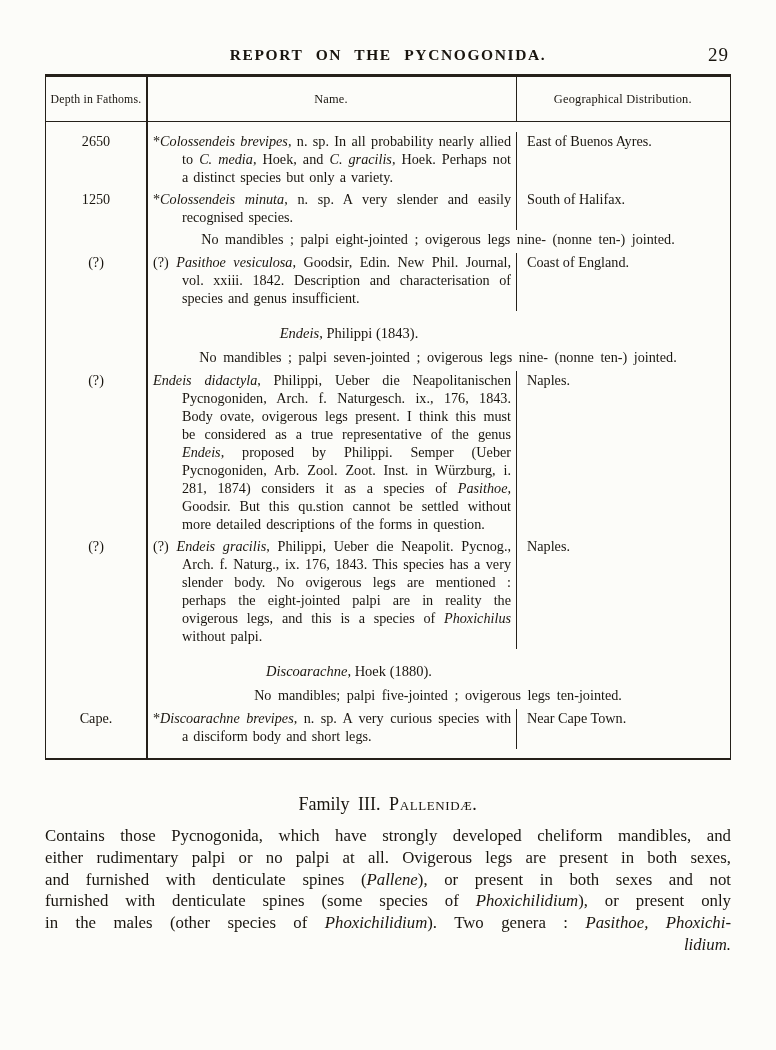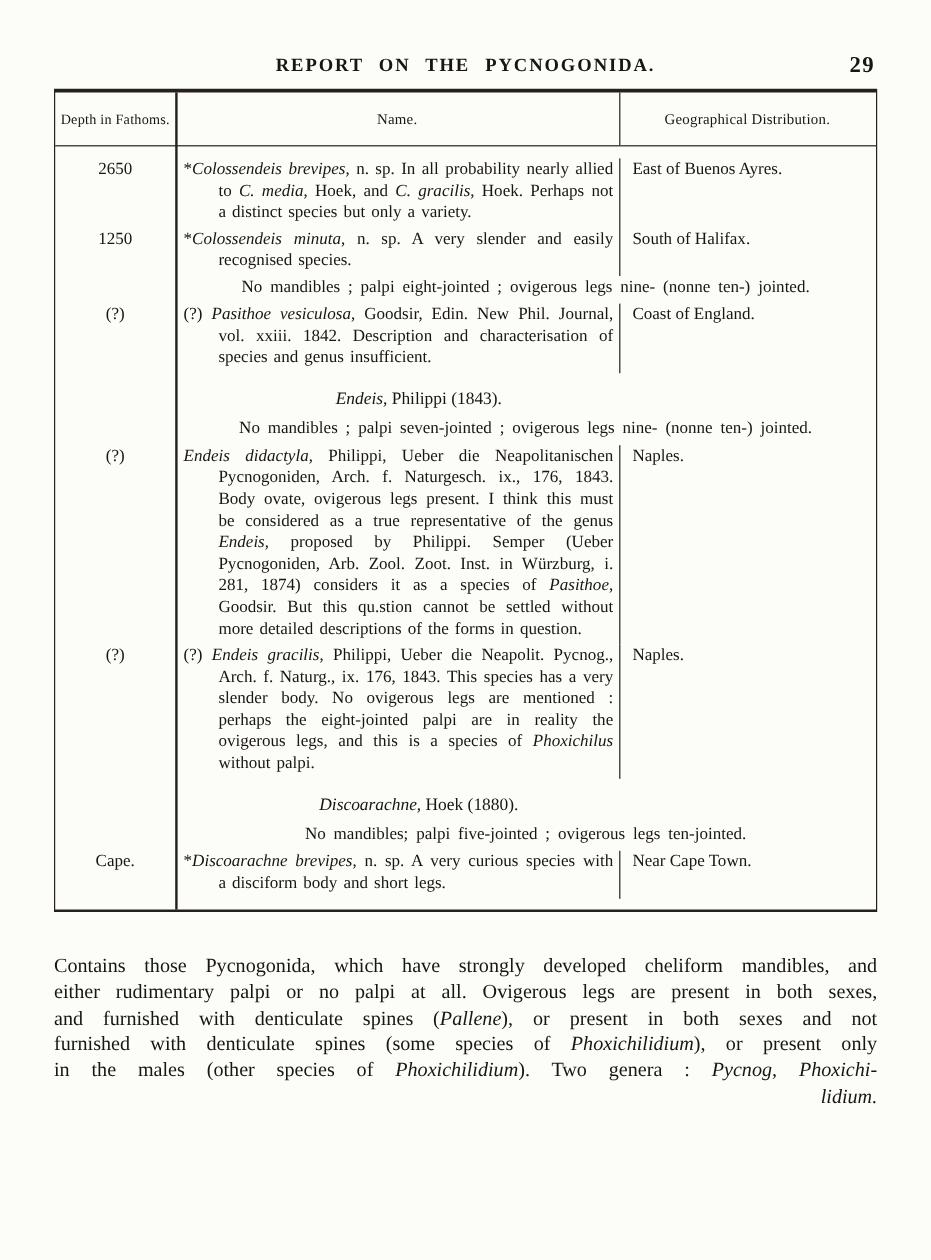--- a/index.html
+++ b/index.html
@@ -15,21 +15,21 @@
     padding:46px 45px 0 45px;position:relative;overflow:hidden;
   }
   
   .running-head{position:relative;height:22px;margin-bottom:6px;}
   .rh-title{
     text-align:center;font-size:15.5px;font-weight:bold;
     letter-spacing:1.6px;word-spacing:7px;
   }
   .rh-page{
     position:absolute;right:2px;top:-2px;
-    font-size:19px;font-weight:bold;letter-spacing:1px;
+    font-size:19px;font-weight:normal;letter-spacing:1px;
   }
   
   .stable{
     position:relative;
     border:1.7px solid var(--rule);
     border-top-width:3px;border-bottom-width:2.5px;
     width:686px;box-sizing:border-box;
   }
   .divider1{position:absolute;top:0;bottom:0;left:100px;width:1.5px;background:var(--rule);}
   .thead{
@@ -115,23 +115,24 @@
         <div class="row entry">
           <div class="cell depth">Cape.</div>
           <div class="cell name"><span>*</span><span class="i">Discoarachne brevipes</span><span>, n. sp. A very curious species with a disciform body and short legs.</span></div>
           <div class="cell geo">Near Cape Town.</div>
         </div>
       </div>
     <div class="divider1"></div>
   </div>
 
   <div class="family">
+    <div class="family-heading"><span>Family III. </span><span class="sc">Pallenidæ.</span></div>
     <div class="family-body" id="family-body">
         <div class="jl"><span>Contains those Pycnogonida, which have strongly developed cheliform mandibles, and</span></div>
         <div class="jl"><span>either rudimentary palpi or no palpi at all. Ovigerous legs are present in both sexes,</span></div>
         <div class="jl"><span>and furnished with denticulate spines (</span><span class="i">Pallene</span><span>), or present in both sexes and not</span></div>
         <div class="jl"><span>furnished with denticulate spines (some species of </span><span class="i">Phoxichilidium</span><span>), or present only</span></div>
-        <div class="jl"><span>in the males (other species of </span><span class="i">Phoxichilidium</span><span>). Two genera : </span><span class="i">Pycnog, Phoxichi-</span></div>
+        <div class="jl"><span>in the males (other species of </span><span class="i">Phoxichilidium</span><span>). Two genera : </span><span class="i">Pasithoe, Phoxichi-</span></div>
         <div class="ll"><span class="i">lidium.</span></div>
       </div>
   </div>
 
 </div>
 
 </body></html>

